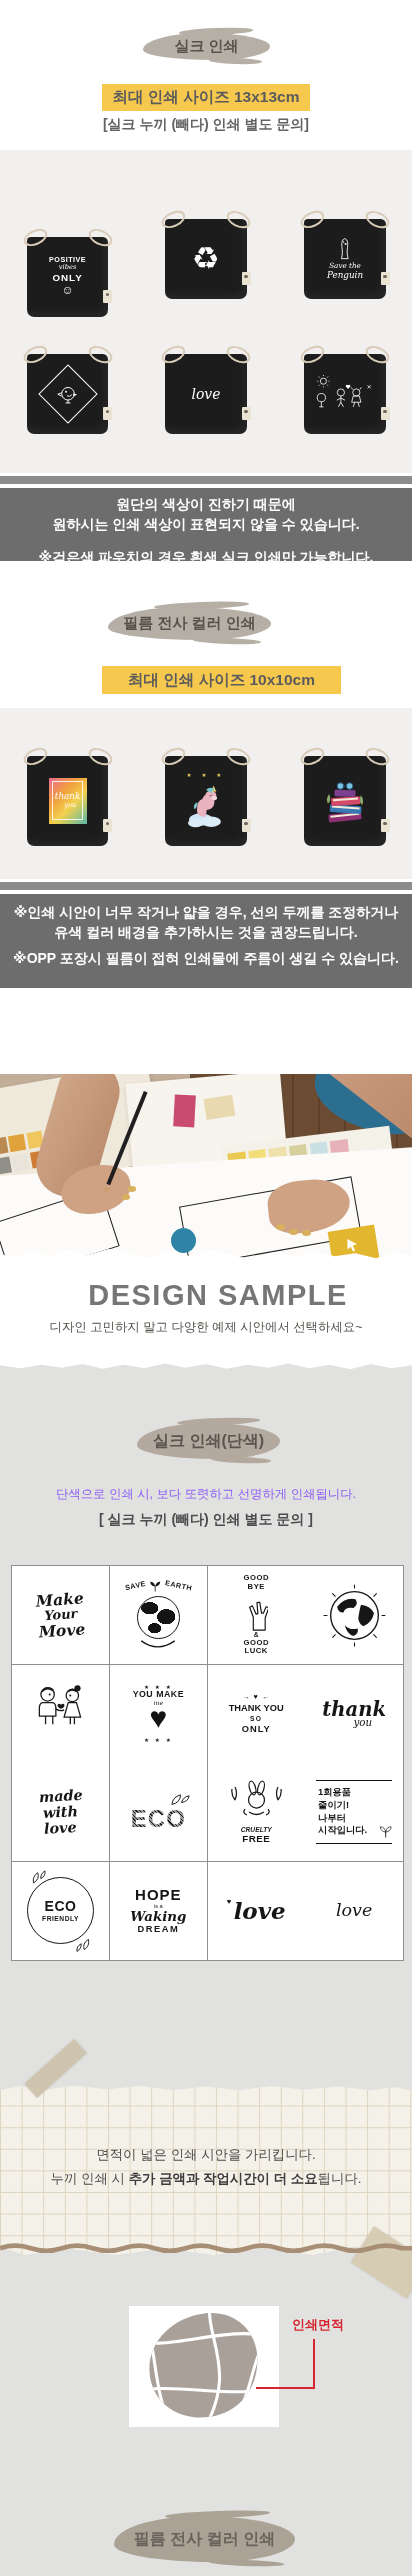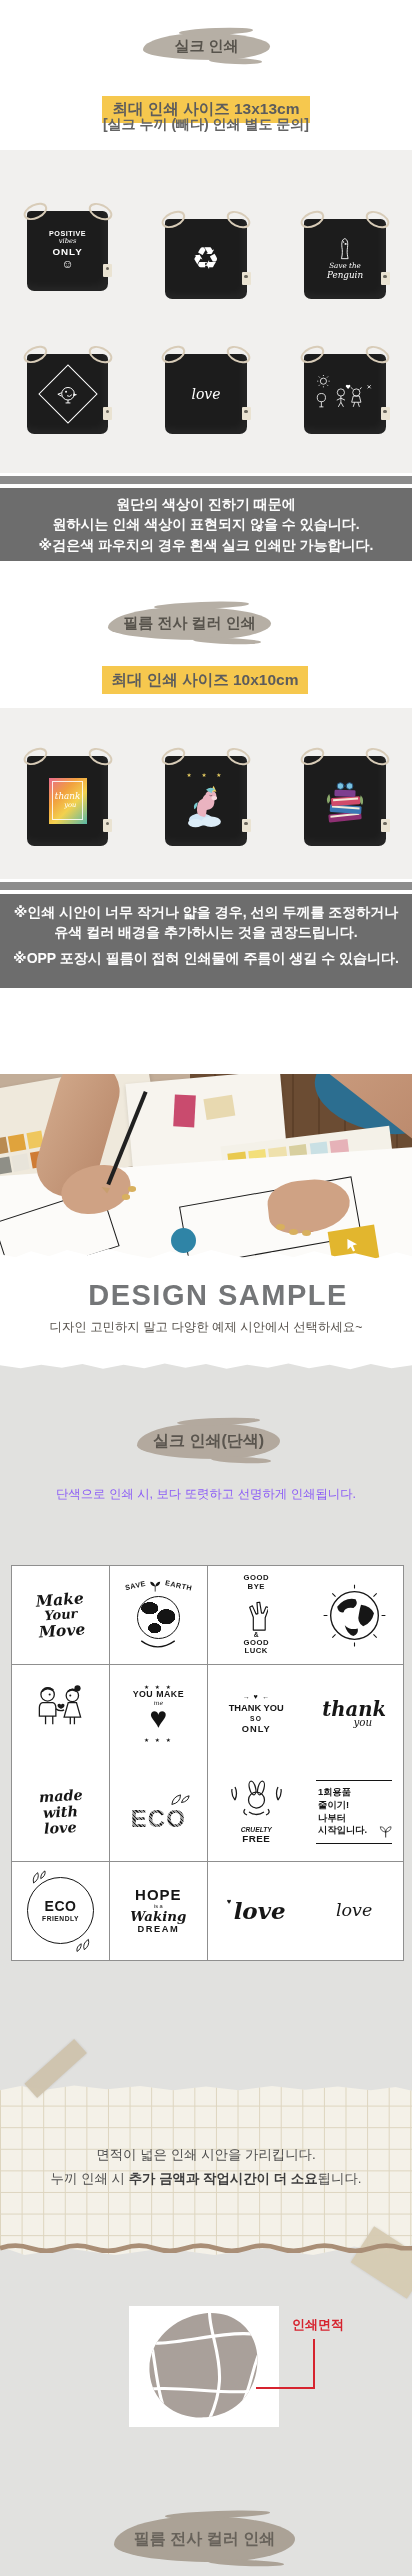--- a/index.html
+++ b/index.html
@@ -96,29 +96,29 @@
 </style>
 </head>
 <body>
 
 <div class="page">
 
   <div class="brush" style="left:143px;top:33px;width:127px;height:27px;font-size:15px;">
     <span>실크 인쇄</span>
   </div>
 
-  <div class="ybar" style="left:102px;top:96px;width:208px;height:27px;">
+  <div class="ybar" style="left:102px;top:84px;width:208px;height:27px;">
     <span>최대 인쇄 사이즈 13x13cm</span>
   </div>
 
   <div class="abs ctr" style="top:116px;font-size:14px;font-weight:700;color:#636363;">[실크 누끼 (빼다) 인쇄 별도 문의]</div>
 
   <div class="abs" style="left:0;top:150px;width:412px;height:323px;background:#f1f0ee;">
 
-    <div class="pouch" style="left:21.6px;top:52px;">
+    <div class="pouch" style="left:21.6px;top:78px;">
       <div class="cord l"></div>
       <div class="cord r"></div>
       <div class="bag">
         <div class="pr">
           <span class="ppos-l1">POSITIVE</span>
           <span class="ppos-l2 script">vibes</span>
           <span class="ppos-l3">ONLY</span>
           <span class="ppos-face">☺</span>
         </div>
       </div>
@@ -204,28 +204,28 @@
       </div>
       <div class="bagtag"></div>
     </div>
   </div>
 
   <div class="strip" style="top:476px;"></div>
 
   <div class="notice" style="top:488px;height:73px;padding-top:6.2px;">
     <div>원단의 색상이 진하기 때문에</div>
     <div>원하시는 인쇄 색상이 표현되지 않을 수 있습니다.</div>
-    <div style="margin-top:1px;">※검은색 파우치의 경우 흰색 실크 인쇄만 가능합니다.</div>
+    <div style="margin-top:13px;">※검은색 파우치의 경우 흰색 실크 인쇄만 가능합니다.</div>
   </div>
 
   <div class="brush" style="left:108px;top:607px;width:163px;height:33px;font-size:15px;">
     <span>필름 전사 컬러 인쇄</span>
   </div>
 
-  <div class="ybar" style="left:102px;top:666px;width:206px;height:28px;">
+  <div class="ybar" style="left:102px;top:666px;width:239px;height:28px;">
     <span>최대 인쇄 사이즈 10x10cm</span>
   </div>
 
   <div class="abs" style="left:0;top:708px;width:412px;height:171px;background:#f1f0ee;">
 
     <div class="pouch" style="left:21.6px;top:39px;height:101px;">
       <div class="cord l"></div>
       <div class="cord r"></div>
       <div class="bag">
         <div class="tycard mini script" style="width:38px;height:46px;">
@@ -365,20 +365,21 @@
     <svg width="412" height="13.4" style="position:absolute;left:0;top:-0.5px;" viewBox="0 0 800 26">
       <path d="M0 0 L800 0 L800 10 L760 16 L720 8 L680 18 L640 9 L600 16 L560 7 L520 15 L480 9 L440 17 L400 8 L360 15 L320 7 L280 16 L240 9 L200 17 L160 8 L120 15 L80 9 L40 16 L0 10 Z" fill="#ffffff"></path>
     </svg>
   </div>
 
   <div class="brush" style="left:137px;top:1423px;width:143px;height:36px;font-size:16px;background:#b3a99e;color:#5a554e;">
     <span>실크 인쇄(단색)</span>
   </div>
 
   <div class="abs ctr" style="top:1486px;font-size:12.4px;color:#8b5cf6;">단색으로 인쇄 시, 보다 또렷하고 선명하게 인쇄됩니다.</div>
+  <div class="abs ctr" style="top:1511px;font-size:14px;font-weight:700;color:#4c4c4c;">[ 실크 누끼 (빼다) 인쇄 별도 문의 ]</div>
 
   <div class="gridbox bw" style="top:1565px;grid-auto-rows:98px;">
 
     <div class="cell">
       <div class="mym">
         <div>Make</div>
         <div style="font-size:13px;">Your</div>
         <div>Move</div>
       </div>
     </div>

